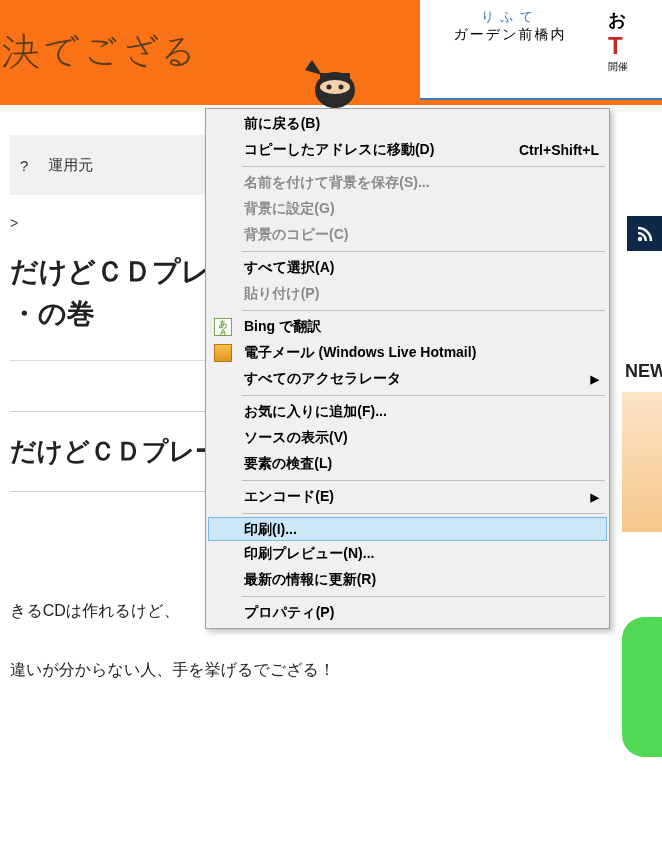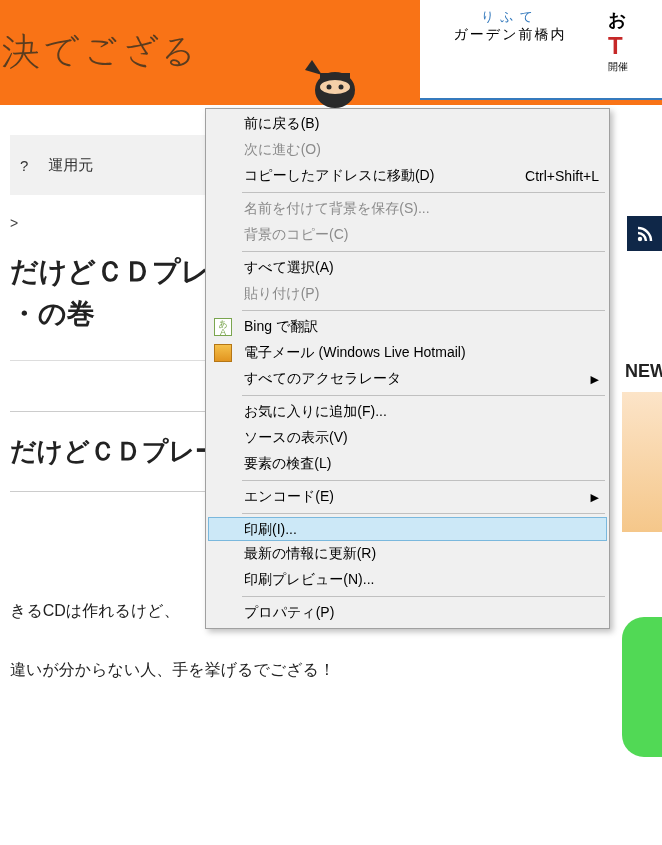--- a/index.html
+++ b/index.html
@@ -152,20 +152,21 @@
       width: 405px;
       background: #f0f0f0;
       border: 1px solid #a0a0a0;
       box-shadow: 3px 3px 6px rgba(0,0,0,0.25);
       font-size: 14px;
       color: #000;
       padding: 2px;
     }
     .menu-inner {
       border-left: 28px solid transparent;
+      font-weight: bold;
     }
     .menu-item {
       display: flex;
       align-items: center;
       padding: 4px 8px 4px 8px;
       cursor: default;
       position: relative;
       margin-left: -28px;
       padding-left: 36px;
     }
@@ -275,32 +276,32 @@
   <div class="new-label">NEW</div>
   <div class="sidebar-img1"></div>
   <div class="sidebar-img2"></div>
 </div>
 
 <div class="context-menu">
   <div class="menu-inner">
     <div class="menu-item">
         <span>前に戻る(B)</span>
       </div>
-    <div class="menu-item disabled">
-        <span>次に進む(O)</span>
-      </div>
     <div class="menu-item">
       <span>コピーしたアドレスに移動(D)</span>
       <span class="menu-shortcut">Ctrl+Shift+L</span>
     </div>
     <div class="menu-separator"></div>
     <div class="menu-item disabled">
         <span>名前を付けて背景を保存(S)...</span>
       </div>
     <div class="menu-item disabled">
+        <span>背景に設定(G)</span>
+      </div>
+    <div class="menu-item disabled">
         <span>背景のコピー(C)</span>
       </div>
     <div class="menu-separator"></div>
     <div class="menu-item">
         <span>すべて選択(A)</span>
       </div>
     <div class="menu-item disabled">
         <span>貼り付け(P)</span>
       </div>
     <div class="menu-separator"></div>
@@ -329,23 +330,23 @@
     <div class="menu-separator"></div>
     <div class="menu-item">
       <span>エンコード(E)</span>
       <span class="menu-arrow">▶</span>
     </div>
     <div class="menu-separator"></div>
     <div class="menu-item highlighted">
         <span>印刷(I)...</span>
       </div>
     <div class="menu-item">
+        <span>印刷プレビュー(N)...</span>
+      </div>
+    <div class="menu-item">
         <span>最新の情報に更新(R)</span>
       </div>
-    <div class="menu-item">
-        <span>印刷プレビュー(N)...</span>
-      </div>
     <div class="menu-separator"></div>
     <div class="menu-item">
         <span>プロパティ(P)</span>
       </div>
   </div>
 </div>
 
 </body></html>

